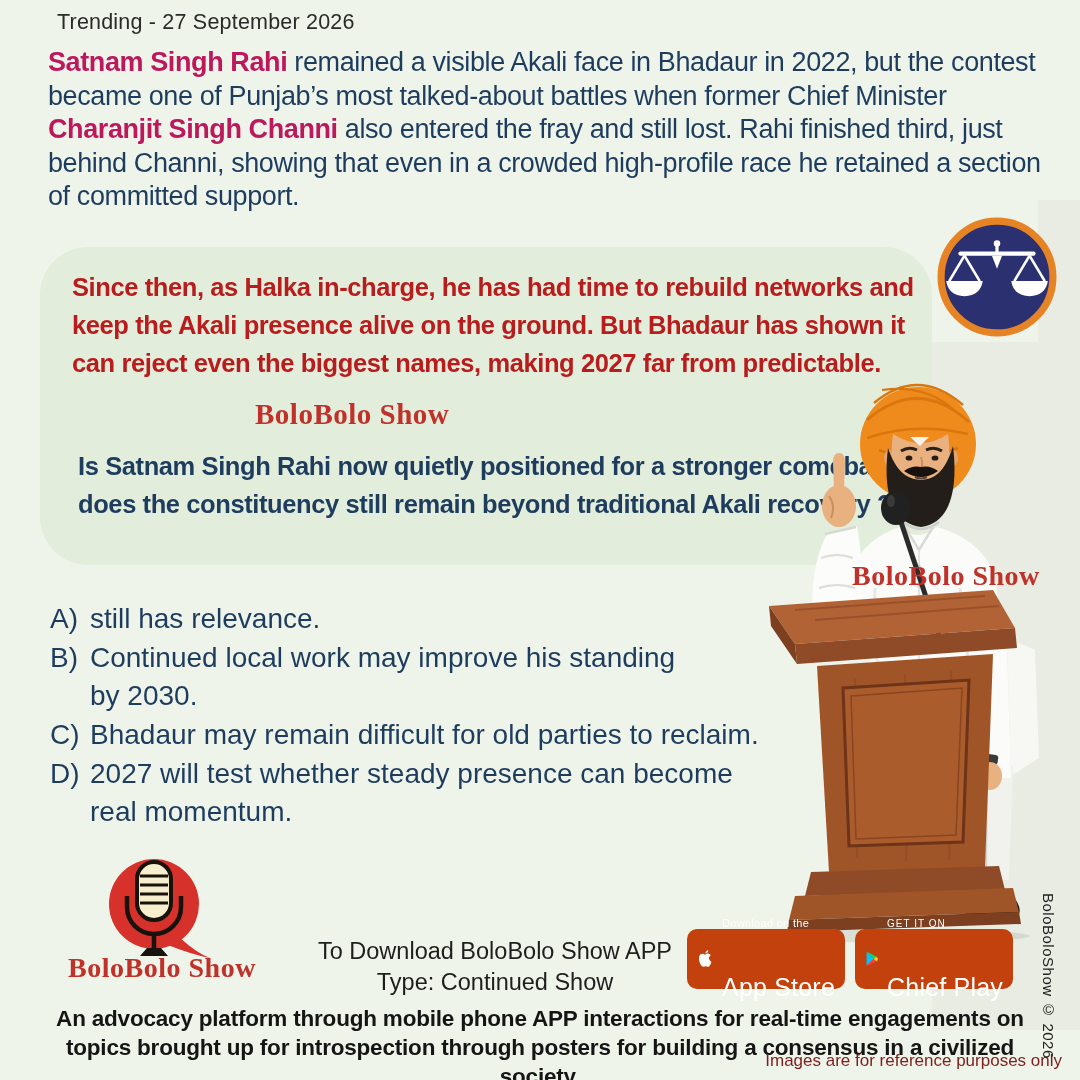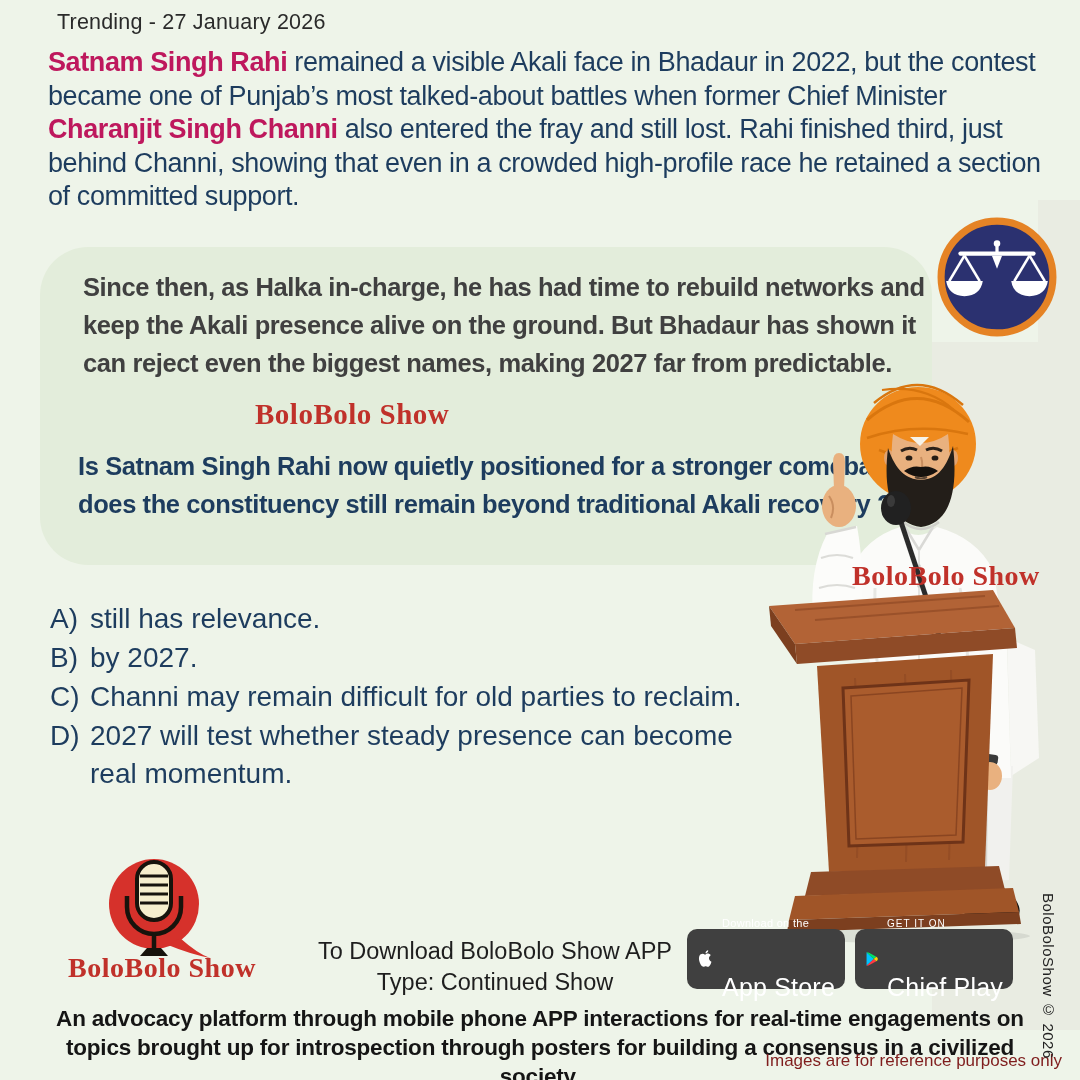--- a/index.html
+++ b/index.html
@@ -7,22 +7,22 @@
           font-family:"Liberation Sans",sans-serif;}
   .abs{position:absolute;}
 
   .trending{left:57px;top:10px;font-size:21.5px;color:#2a2a2a;letter-spacing:.2px;}
 
   .intro{left:48px;top:46px;width:1000px;font-size:27px;line-height:33.5px;color:#1d3c5e;
          letter-spacing:-0.4px;font-weight:500;}
   .intro b{font-weight:700;color:#be185d;}
 
   .panel{left:40px;top:247px;width:892px;height:318px;background:#e3eddb;border-radius:48px;z-index:1;}
-  .panel-par{left:83px;top:268px;width:860px;font-size:25.5px;font-weight:700;line-height:38px;
-             color:#404040;letter-spacing:-0.4px;z-index:2;}
+  .panel-par{left:72px;top:268px;width:860px;font-size:25.5px;font-weight:700;line-height:38px;
+             color:#b91c1c;letter-spacing:-0.4px;z-index:2;}
   .wm1{left:255px;top:398px;font-family:"Liberation Serif",serif;font-weight:700;font-size:29px;
        color:#c0312a;letter-spacing:.5px;z-index:2;}
   .question{left:78px;top:447px;width:860px;font-size:25.5px;font-weight:700;line-height:38px;
             color:#1d3c5e;letter-spacing:-0.4px;z-index:2;}
 
   .options{left:50px;top:600px;width:790px;font-size:28px;color:#1d3c5e;line-height:38px;z-index:2;}
   .option{position:relative;padding-left:40px;margin-bottom:1px;}
   .opt-label{position:absolute;left:0;top:0;}
   .opt-l2{display:block;}
   .opt-l2:empty{display:none;}
@@ -33,58 +33,59 @@
   .wm2{left:852px;top:560px;font-family:"Liberation Serif",serif;font-weight:700;font-size:28px;
        color:#c0312a;letter-spacing:.5px;z-index:4;white-space:nowrap;}
   .scales{left:936px;top:216px;z-index:4;}
 
   
   .logo-svg{left:92px;top:856px;z-index:4;}
   .logo-word{left:52px;top:952px;width:220px;text-align:center;font-family:"Liberation Serif",serif;
              font-weight:700;font-size:28px;color:#c0312a;letter-spacing:.5px;z-index:4;}
   .download{left:300px;top:936px;width:390px;text-align:center;font-size:23.5px;color:#1e1e1e;
             line-height:31px;z-index:5;}
-  .badge{position:absolute;width:158px;height:60px;background:#404040;border-radius:10px;color:#fff;
+  .badge{position:absolute;width:158px;height:60px;background:#c2410c;border-radius:10px;color:#fff;
          display:flex;align-items:center;padding:0 10px;box-sizing:border-box;gap:9px;z-index:6;}
   .badge .txt{display:flex;flex-direction:column;justify-content:center;line-height:1;}
   .badge .small{font-size:11px;letter-spacing:.3px;margin-bottom:4px;}
   .badge .big{font-size:25px;font-weight:500;letter-spacing:.2px;white-space:nowrap;margin-top:42px;}
   .badge.gp .small{font-size:10px;letter-spacing:1px;}
   .advocacy{left:25px;top:1004px;width:1030px;text-align:center;font-size:22.5px;font-weight:700;
             color:#151515;line-height:29px;letter-spacing:-0.2px;z-index:6;}
   .disclaimer{right:18px;top:1051px;font-size:17px;color:#7f1d1d;z-index:6;}
   .vert{left:1040px;top:893px;height:170px;font-size:15px;color:#222;writing-mode:vertical-rl;
         letter-spacing:.5px;z-index:6;}
 </style>
 </head>
 <body>
 
 <div class="poster">
 
-  <div class="abs trending">Trending - 27 January 2026</div>
+  <div class="abs trending">Trending - 27 September 2026</div>
 
   <div class="abs intro"><b>Satnam Singh Rahi</b><span> remained a visible Akali face in Bhadaur in 2022, but the contest became one of Punjab’s most talked-about battles when former Chief Minister </span><b>Charanjit Singh Channi</b><span> also entered the fray and still lost. Rahi finished third, just behind Channi, showing that even in a crowded high-profile race he retained a section of committed support.</span></div>
 
   <div class="abs panel"></div>
   <div class="abs panel-par">Since then, as Halka in-charge, he has had time to rebuild networks and keep the Akali presence alive on the ground. But Bhadaur has shown it can reject even the biggest names, making 2027 far from predictable.</div>
   <div class="abs wm1">BoloBolo Show</div>
   <div class="abs question">Is Satnam Singh Rahi now quietly positioned for a stronger comeback, or does the constituency still remain beyond traditional Akali recovery ?</div>
 
   <div class="abs options">
     <div class="option">
       <span class="opt-label">A)</span>
       <span class="opt-l2">still has relevance.</span>
     </div>
     <div class="option">
       <span class="opt-label">B)</span>
-      <span class="opt-l2">by 2027.</span>
+      <span>Continued local work may improve his standing</span>
+      <span class="opt-l2">by 2030.</span>
     </div>
     <div class="option">
       <span class="opt-label">C)</span>
-      <span>Channi may remain difficult for old parties to reclaim.</span>
+      <span>Bhadaur may remain difficult for old parties to reclaim.</span>
       
     </div>
     <div class="option">
       <span class="opt-label">D)</span>
       <span>2027 will test whether steady presence can become</span>
       <span class="opt-l2">real momentum.</span>
     </div>
   </div>
 
   <div class="abs photo-strip"></div>

